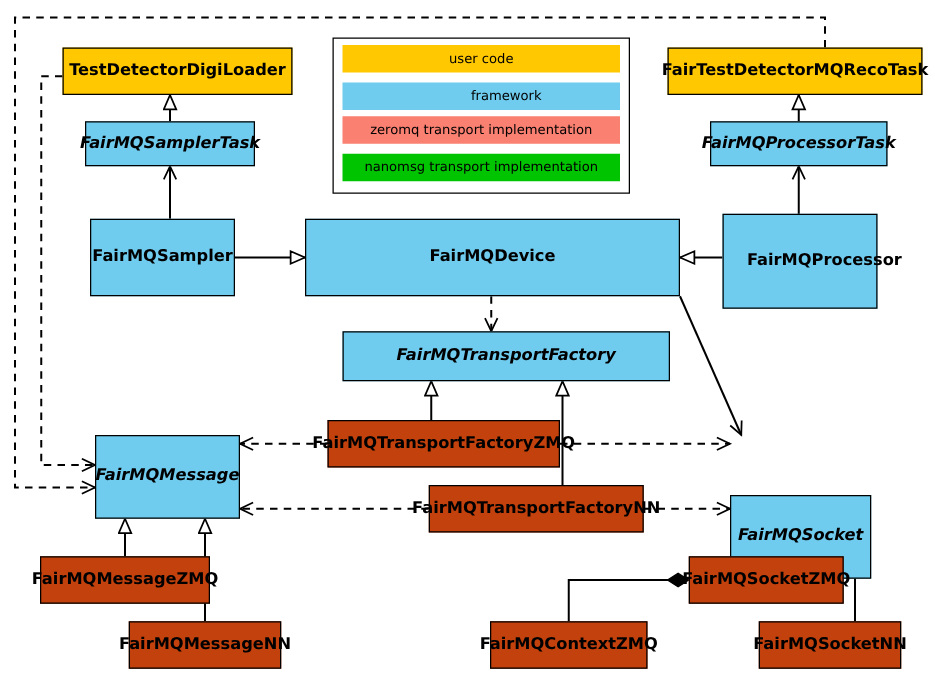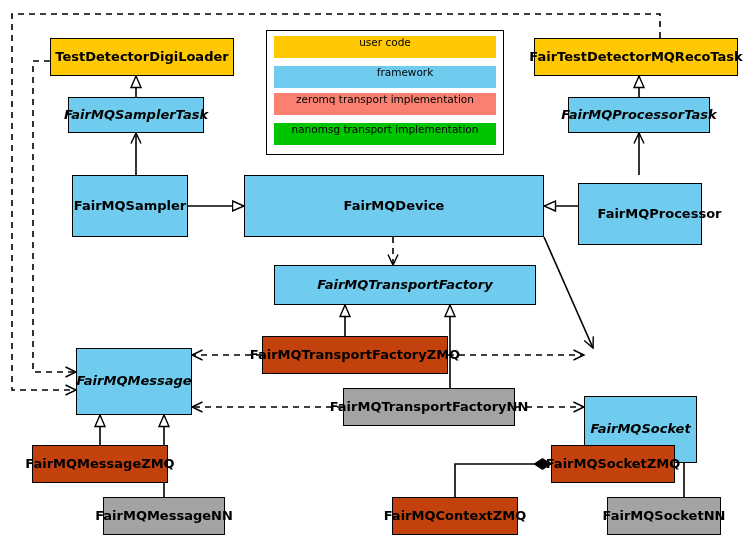--- a/index.html
+++ b/index.html
@@ -7,23 +7,23 @@
   body{font-family:"DejaVu Sans","Liberation Sans",sans-serif;}
   #canvas{position:relative;width:748px;height:549px;background:#ffffff;overflow:hidden;}
   #edges{position:absolute;left:0;top:0;width:748px;height:549px;pointer-events:none;}
   .node{position:absolute;box-sizing:border-box;border:1.6px solid #000;
         display:flex;align-items:center;justify-content:center;text-align:center;
         font-size:13px;font-weight:bold;color:#000;line-height:1.15;padding:0 4px;}
   .node.abstract{font-style:italic;}
   .c-user{background:#FFC800;}
   .c-frame{background:#6FCCEE;}
   .c-zmq{background:#c2410c;}
-  .c-nn{background:#a3a3a3;}
+  .c-nn{background:#c2410c;}
   #legend{position:absolute;border:1.6px solid #000;background:#fff;box-sizing:border-box;}
-  .legend-row{position:absolute;box-sizing:border-box;display:flex;align-items:flex-start;
+  .legend-row{position:absolute;box-sizing:border-box;display:flex;align-items:center;
               justify-content:center;font-size:10.5px;font-weight:normal;color:#000;}
 </style>
 </head>
 <body>
 
 <div id="canvas">
 
   <svg id="edges" viewBox="0 0 748 549" width="748" height="549">
     <defs>
       <marker id="hollowtri" markerWidth="14" markerHeight="14" refX="12.5" refY="6" orient="auto" markerUnits="userSpaceOnUse">
@@ -107,21 +107,21 @@
       </div>
       <div class="node c-frame abstract" style="left: 568px; top: 97px; width: 142px; height: 36px; font-style: italic;">
         <span>FairMQProcessorTask</span>
       </div>
       <div class="node c-frame" style="left: 72px; top: 175px; width: 116px; height: 62px;">
         <span>FairMQSampler</span>
       </div>
       <div class="node c-frame" style="left: 244px; top: 175px; width: 300px; height: 62px;">
         <span>FairMQDevice</span>
       </div>
-      <div class="node c-frame" style="left: 578px; top: 183px; width: 124px; height: 62px; padding-left: 43px;">
+      <div class="node c-frame" style="left: 578px; top: 171px; width: 124px; height: 76px; padding-left: 43px;">
         <span>FairMQProcessor</span>
       </div>
       <div class="node c-frame abstract" style="left: 262px; top: 265px; width: 262px; height: 40px; margin-left: 12px;">
         <span>FairMQTransportFactory</span>
       </div>
       <div class="node c-zmq" style="left: 262px; top: 336px; width: 186px; height: 38px;">
         <span>FairMQTransportFactoryZMQ</span>
       </div>
       <div class="node c-nn" style="left: 343px; top: 388px; width: 172px; height: 38px;">
         <span>FairMQTransportFactoryNN</span>

